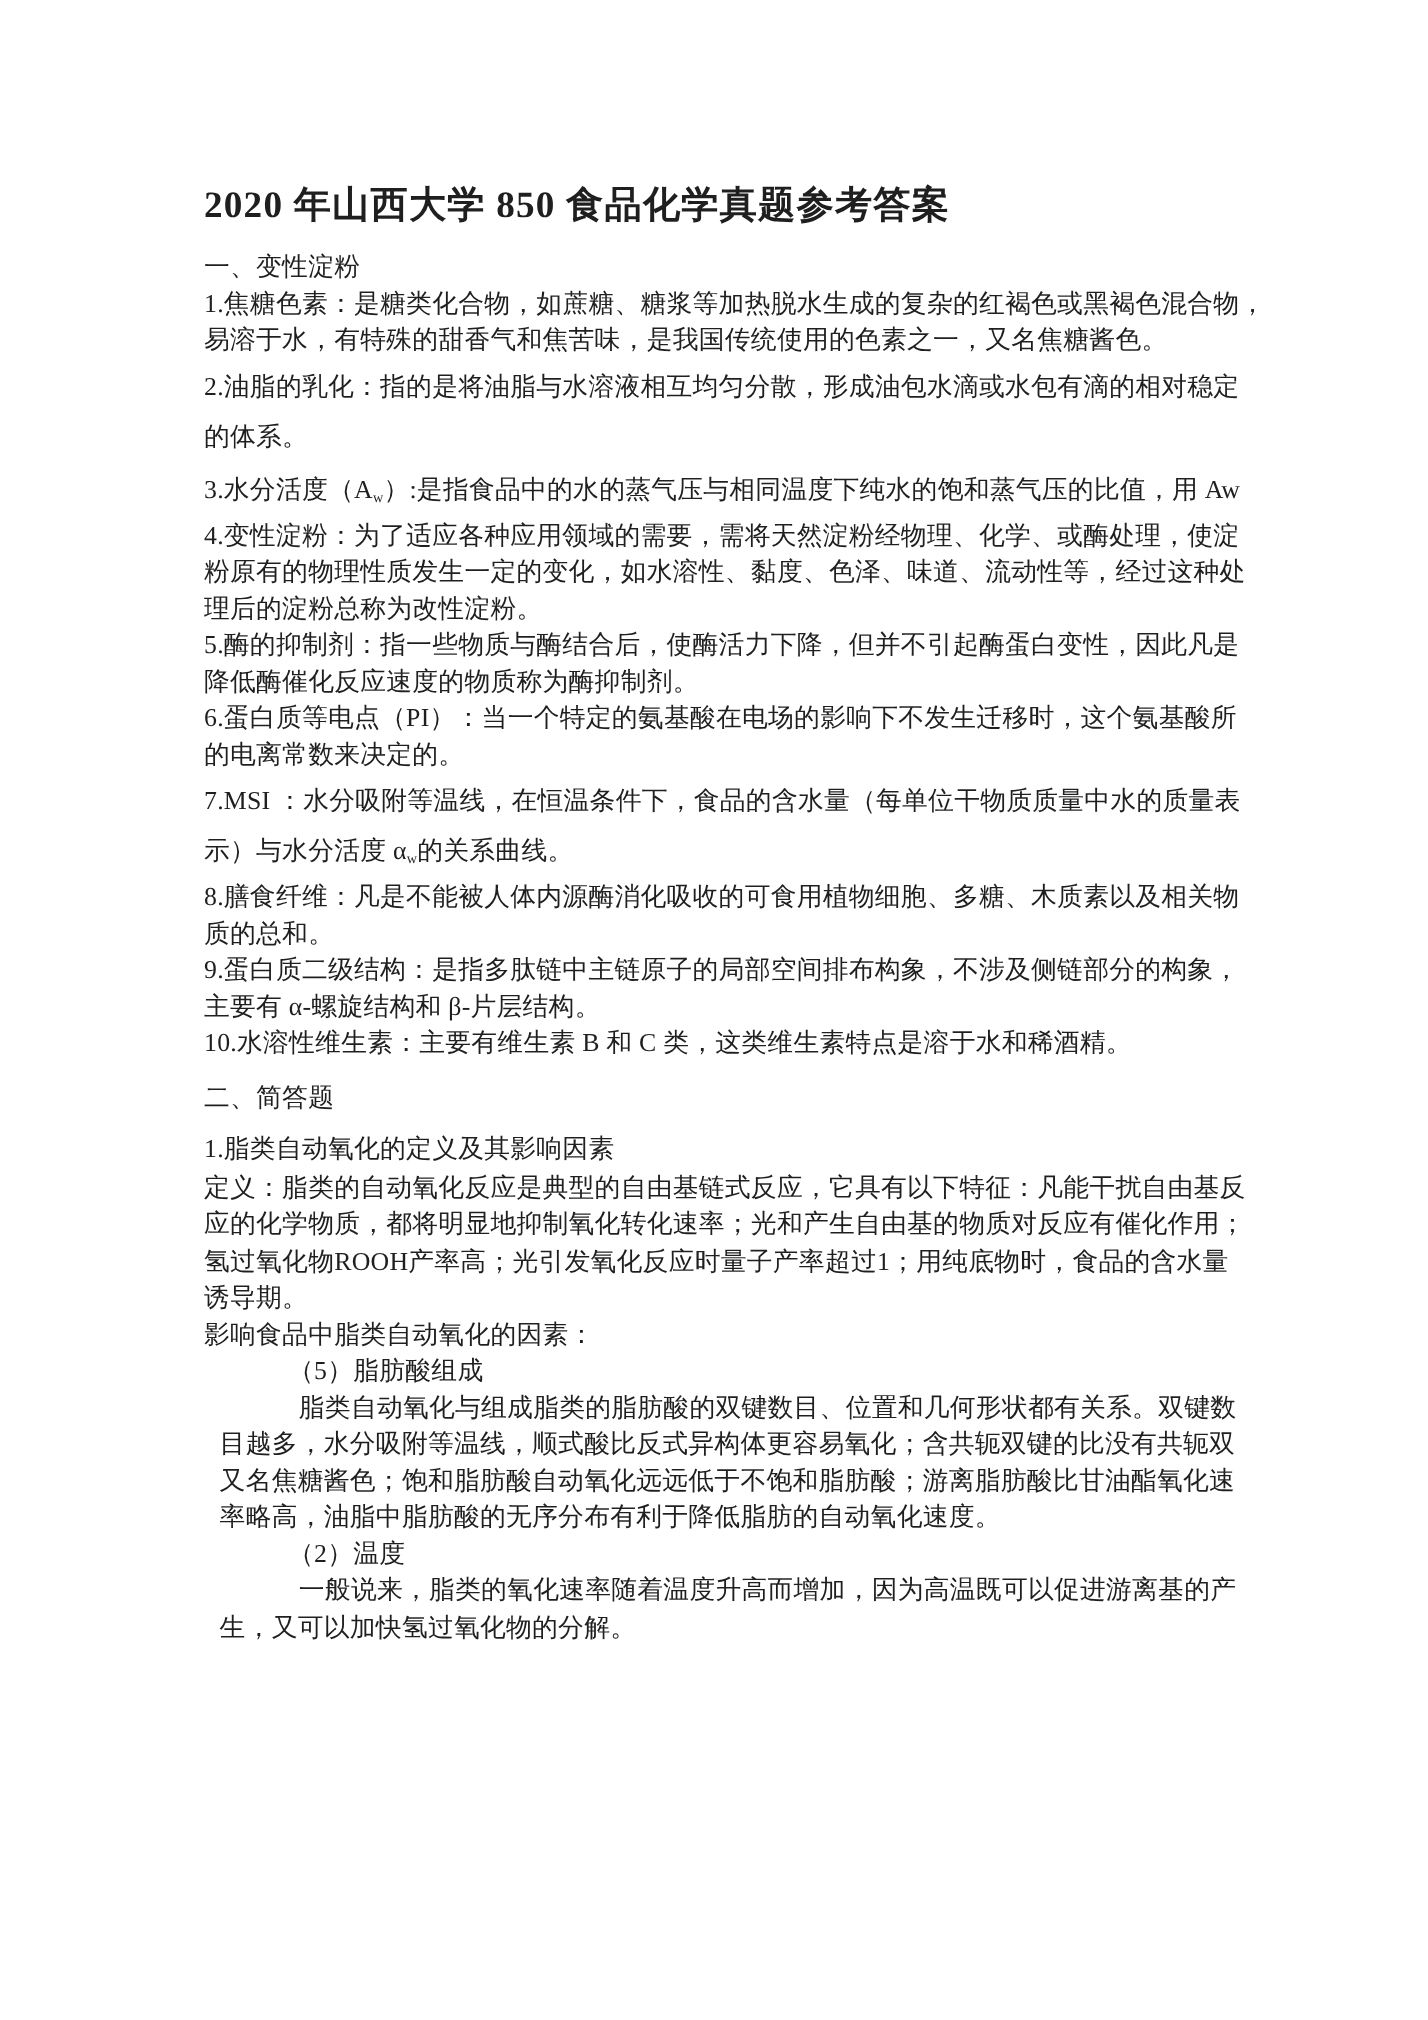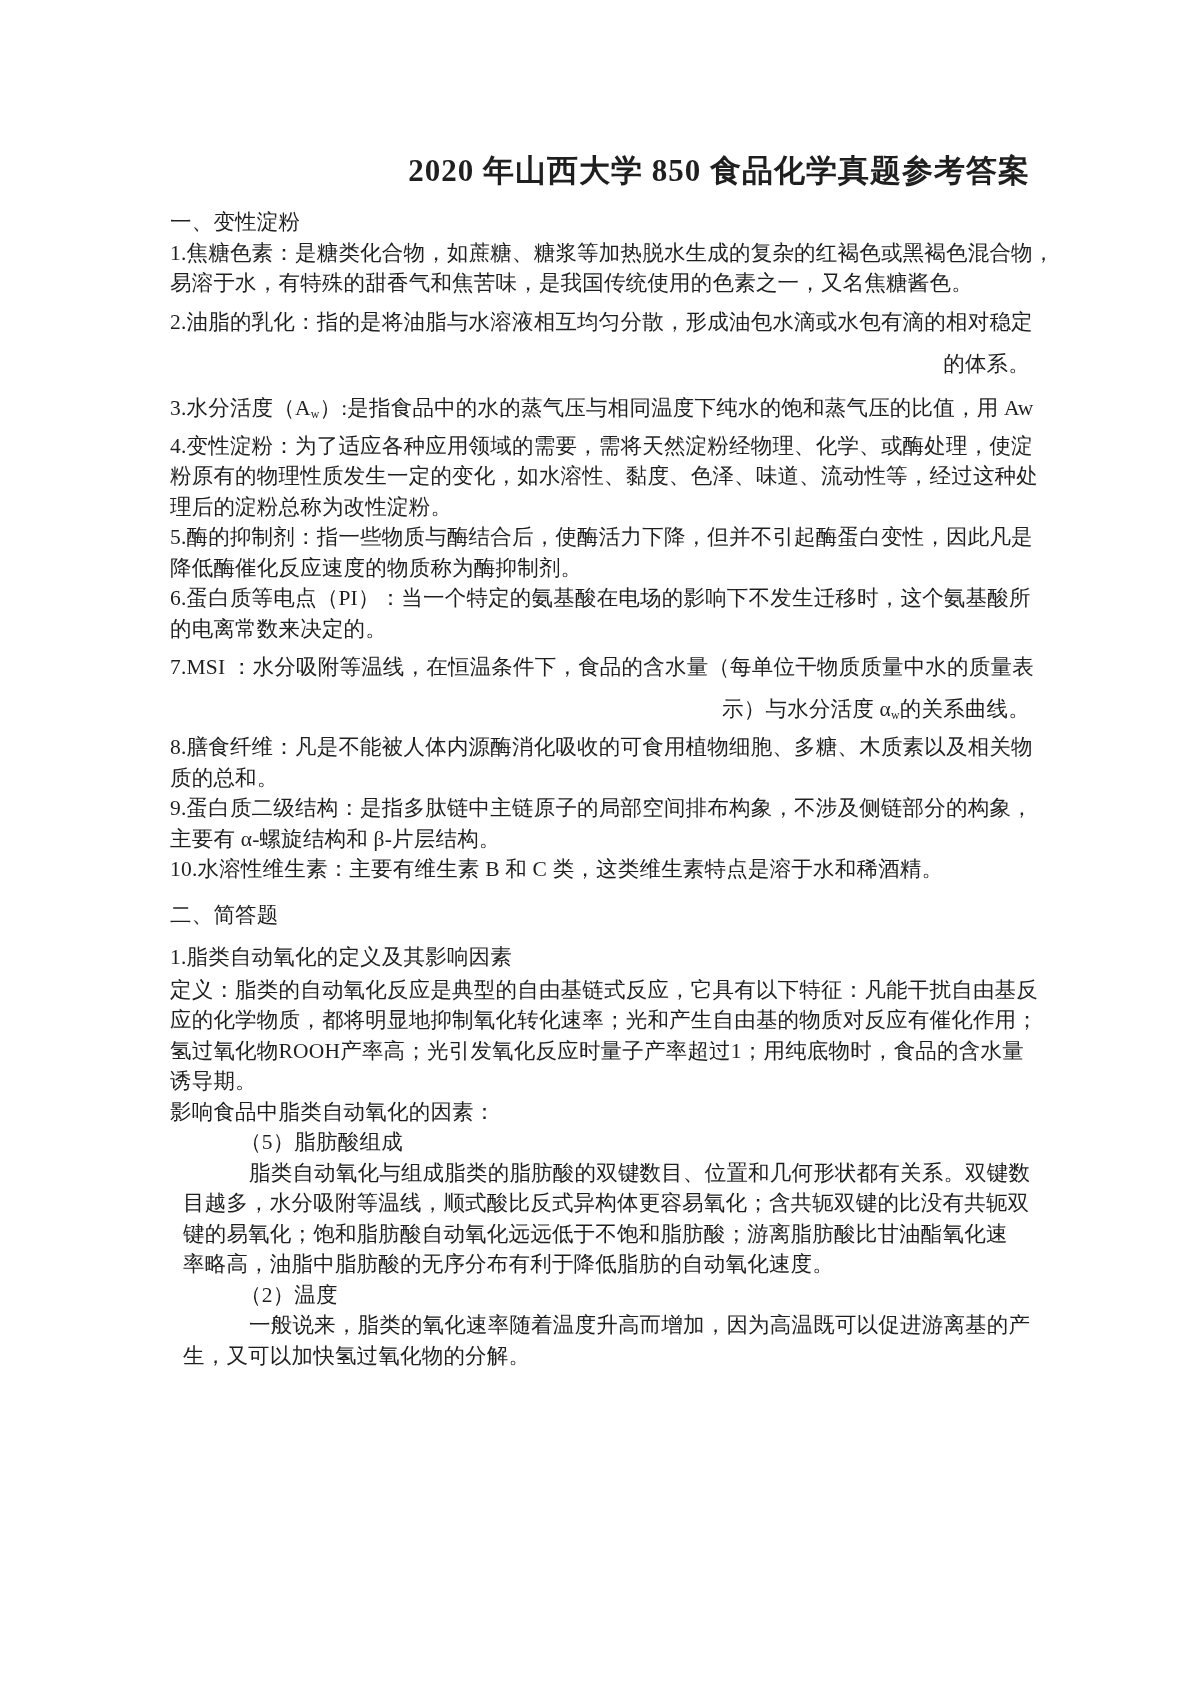--- a/index.html
+++ b/index.html
@@ -17,35 +17,35 @@
     font-family: "Liberation Serif", "DejaVu Serif", serif;
     color: #1f1f1f;
     box-sizing: border-box;
     padding: 150px 160px 0 170px;
   }
   .doc-title {
     margin: 0 0 14px 0;
     font-size: 31px;
     font-weight: bold;
     line-height: 42px;
-    text-align: right;
+    text-align: left;
     letter-spacing: 1px;
     white-space: nowrap;
   }
   .content {
     width: 860px;
   }
   .block { margin: 0; }
   .line {
     font-size: 21.5px;
     line-height: 30.5px;
     letter-spacing: 0.2px;
     white-space: nowrap;
   }
-  .loose { margin: 2px 0; text-align: right; }
+  .loose { margin: 2px 0; }
   .loose .line { line-height: 42px; }
   .heading { margin: 15px 0 0 0; }
   .question { margin: 12px 0 2px 0; }
   .subheading .line { padding-left: 70px; }
   .indented .line { padding-left: 13px; }
   .indented .line.first { padding-left: 79px; }
   sub {
     font-size: 0.55em;
     line-height: 0;
     vertical-align: -0.25em;
@@ -113,21 +113,21 @@
       </div>
       <div class="block para normal">
         <div class="line first">影响食品中脂类自动氧化的因素：</div>
       </div>
       <div class="block subheading">
         <div class="line first">（5）脂肪酸组成</div>
       </div>
       <div class="block para indented">
         <div class="line first">脂类自动氧化与组成脂类的脂肪酸的双键数目、位置和几何形状都有关系。双键数</div>
         <div class="line">目越多，水分吸附等温线，顺式酸比反式异构体更容易氧化；含共轭双键的比没有共轭双</div>
-        <div class="line">键的易氧化；饱和脂肪酸自动氧化远远低于不饱和脂肪酸；游离脂肪酸比甘油酯氧化速</div>
+        <div class="line">又名焦糖酱色；饱和脂肪酸自动氧化远远低于不饱和脂肪酸；游离脂肪酸比甘油酯氧化速</div>
         <div class="line">率略高，油脂中脂肪酸的无序分布有利于降低脂肪的自动氧化速度。</div>
       </div>
       <div class="block subheading">
         <div class="line first">（2）温度</div>
       </div>
       <div class="block para indented">
         <div class="line first">一般说来，脂类的氧化速率随着温度升高而增加，因为高温既可以促进游离基的产</div>
         <div class="line">生，又可以加快氢过氧化物的分解。</div>
       </div>
     </div>

